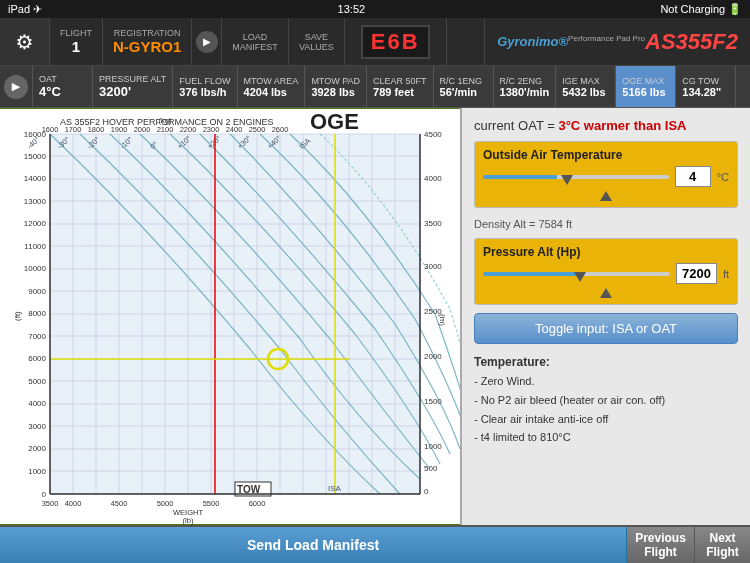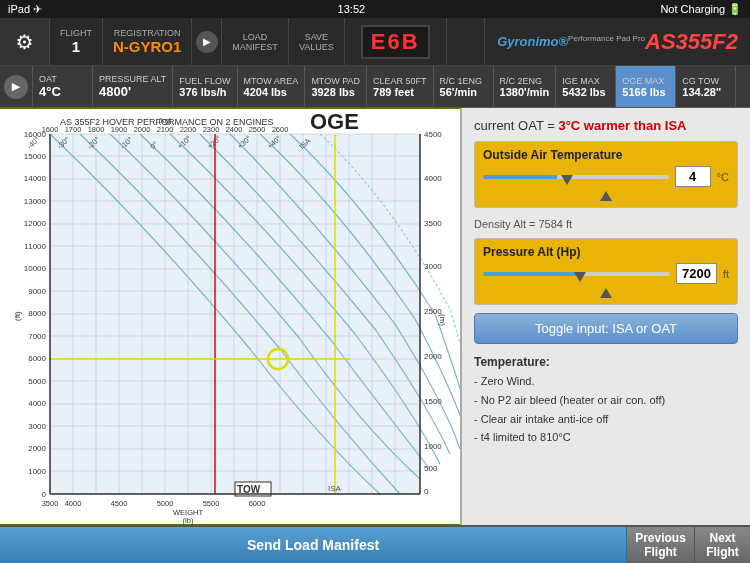--- a/index.html
+++ b/index.html
@@ -350,21 +350,21 @@
 <div class="metrics-bar">
   <div class="metric-play">
     <div class="metric-play-btn">▶</div>
   </div>
   <div class="metric-item">
     <span class="metric-label">OAT</span>
     <span class="metric-value">4°C</span>
   </div>
   <div class="metric-item">
     <span class="metric-label">Pressure Alt</span>
-    <span class="metric-value">4800'</span>
+    <span class="metric-value">3200'</span>
   </div>
   <div class="metric-item">
     <span class="metric-label">Fuel Flow</span>
     <span class="metric-value" style="font-size:11px;">376 lbs/h</span>
   </div>
   <div class="metric-item">
     <span class="metric-label">MTOW Area</span>
     <span class="metric-value" style="font-size:11px;">4204 lbs</span>
   </div>
   <div class="metric-item">

